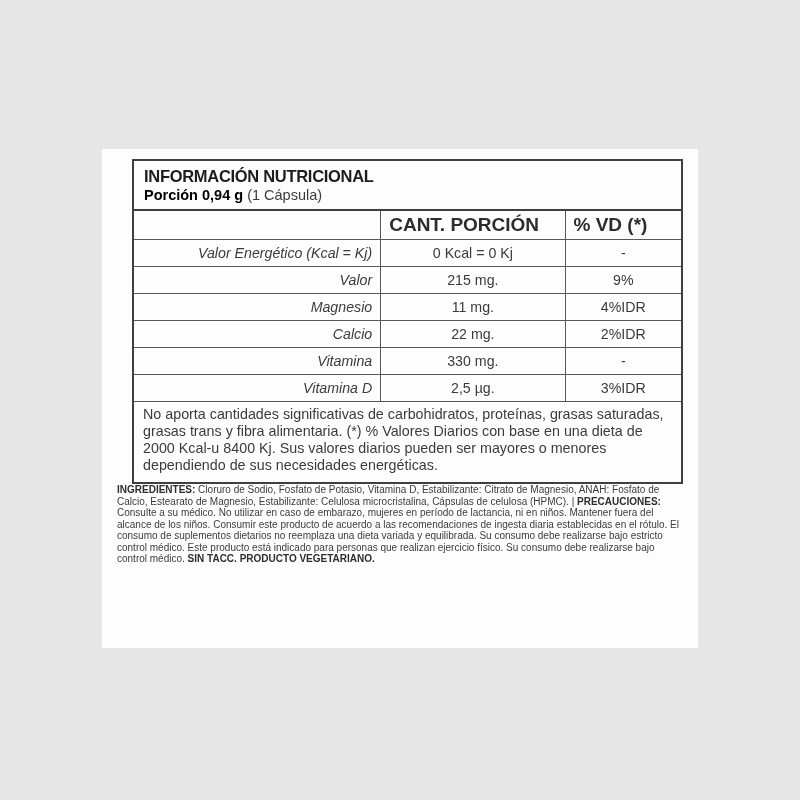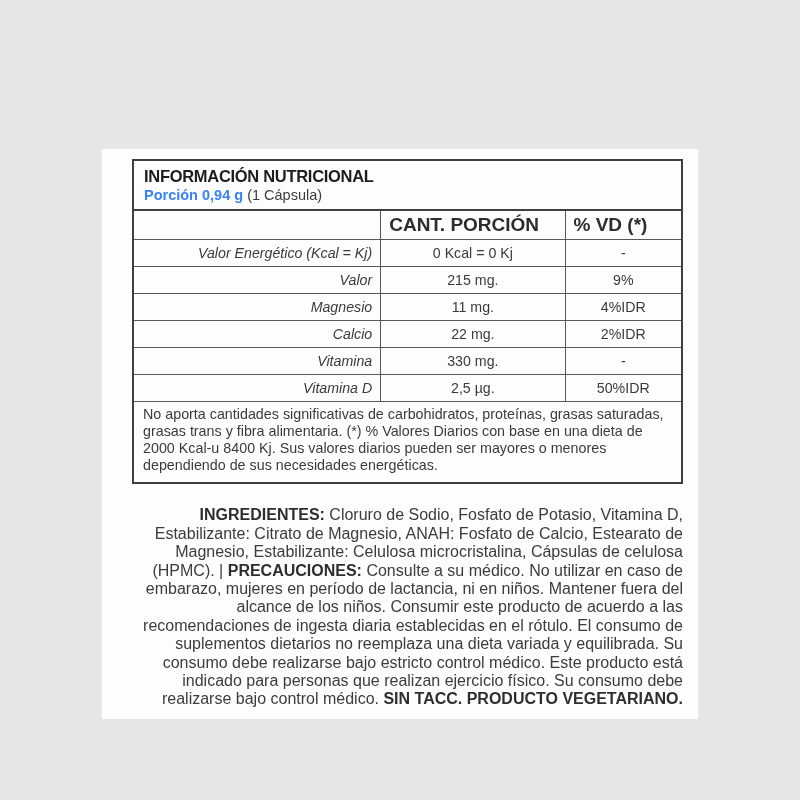--- a/index.html
+++ b/index.html
@@ -31,21 +31,21 @@
     font-size: 16.5px;
     font-weight: 800;
     letter-spacing: -0.3px;
     color: #1d1d1d;
   }
   .nutri-portion {
     font-size: 14.5px;
     color: #3b3b3b;
     margin-top: 1px;
   }
-  .nutri-portion .b { font-weight: 700; color: #3b82f6; }
+  .nutri-portion .b { font-weight: 700; color: #000000; }
   table {
     width: 100%;
     border-collapse: collapse;
     table-layout: fixed;
   }
   col.c1 { width: 45.1%; }
   col.c2 { width: 33.7%; }
   col.c3 { width: 21.2%; }
   th, td {
     border: 1px solid #585858;
@@ -69,25 +69,24 @@
   td.amount, td.vd { text-align: center; }
   tr.footnote-row td {
     height: auto;
     padding: 4px 9px 9px;
     font-size: 14.3px;
     line-height: 1.18;
     text-align: left;
     color: #3b3b3b;
   }
   .details {
-    margin-top: 22px;
-    font-size: 16px;
+    font-size: 10px;
     line-height: 1.15;
     color: #3c3c3c;
-    text-align: right;
+    text-align: left;
   }
   .details .b { font-weight: 700; color: #2e2e2e; }
 </style>
 </head>
 <body>
 
 <div class="card">
 
   <div class="nutri-box">
 
@@ -134,21 +133,21 @@
           <td class="vd">2%IDR</td>
         </tr>
         <tr>
           <td class="name">Vitamina</td>
           <td class="amount">330 mg.</td>
           <td class="vd">-</td>
         </tr>
         <tr>
           <td class="name">Vitamina D</td>
           <td class="amount">2,5 µg.</td>
-          <td class="vd">50%IDR</td>
+          <td class="vd">3%IDR</td>
         </tr>
         <tr class="footnote-row">
           <td colspan="3">No aporta cantidades significativas de carbohidratos, proteínas, grasas saturadas, grasas trans y fibra alimentaria. (*) % Valores Diarios con base en una dieta de 2000 Kcal-u 8400 Kj. Sus valores diarios pueden ser mayores o menores dependiendo de sus necesidades energéticas.</td>
         </tr>
       </tbody>
     </table>
 
   </div>
 
   <p class="details"><span class="b">INGREDIENTES:</span><span> Cloruro de Sodio, Fosfato de Potasio, Vitamina D, Estabilizante: Citrato de Magnesio, ANAH: Fosfato de Calcio, Estearato de Magnesio, Estabilizante: Celulosa microcristalina, Cápsulas de celulosa (HPMC). | </span><span class="b">PRECAUCIONES:</span><span> Consulte a su médico. No utilizar en caso de embarazo, mujeres en período de lactancia, ni en niños. Mantener fuera del alcance de los niños. Consumir este producto de acuerdo a las recomendaciones de ingesta diaria establecidas en el rótulo. El consumo de suplementos dietarios no reemplaza una dieta variada y equilibrada. Su consumo debe realizarse bajo estricto control médico. Este producto está indicado para personas que realizan ejercicio físico. Su consumo debe realizarse bajo control médico. </span><span class="b">SIN TACC. PRODUCTO VEGETARIANO.</span></p>

